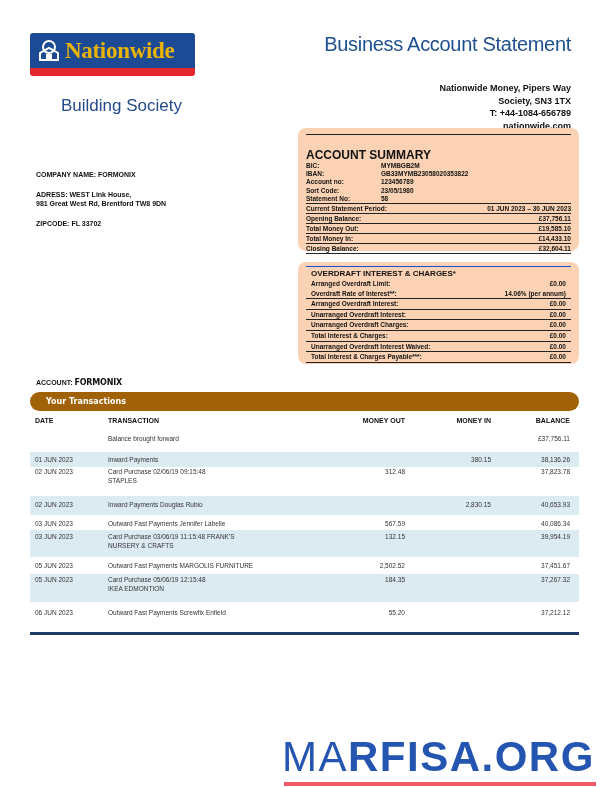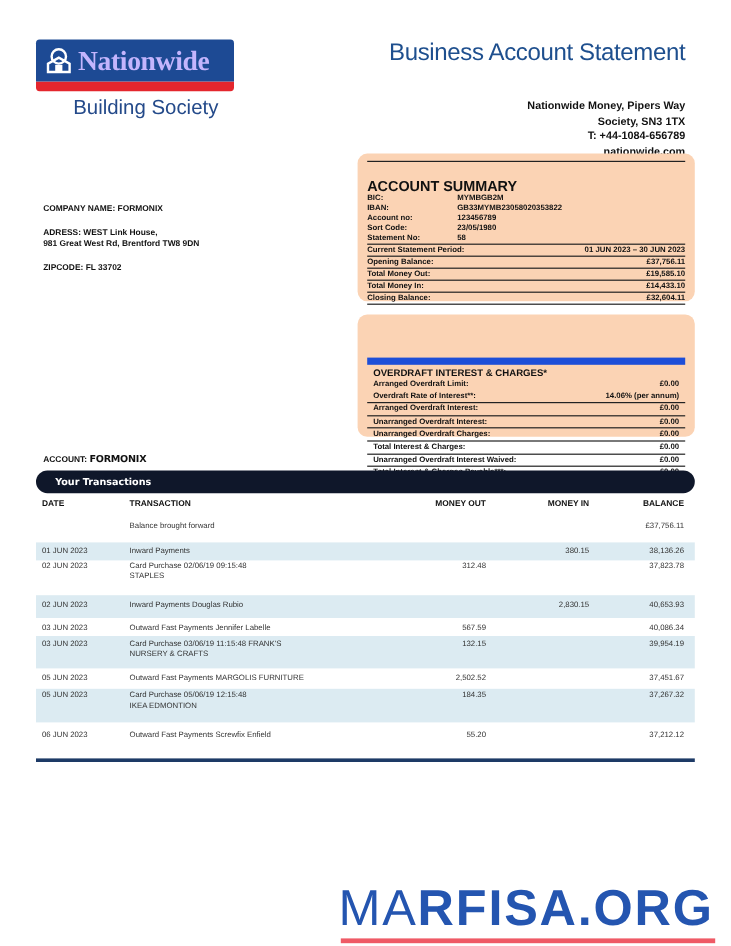--- a/index.html
+++ b/index.html
@@ -3,46 +3,46 @@
 <meta charset="utf-8">
 <style>
   * { box-sizing: border-box; margin: 0; padding: 0; }
   html, body { width: 609px; height: 788px; background: #ffffff; overflow: hidden; }
   body { position: relative; font-family: "Liberation Sans", sans-serif; color: #111; }
 
   .logo { position: absolute; left: 30px; top: 33px; width: 165px; }
   .logo-box { background: #1d4a94; height: 35px; border-radius: 3px 3px 0 0; display: flex; align-items: center; padding-left: 6px; position: relative; }
   .logo-red { background: #e4262d; height: 8px; border-radius: 0 0 3px 3px; }
   .logo-mark { width: 26px; height: 26px; margin-right: 3px; }
-  .logo-name { color: #c4b5fd; font-family: "Liberation Serif", serif; font-weight: bold; font-size: 23px; letter-spacing: -0.3px; }
-  .logo-sub { color: #244a8a; font-size: 17px; text-align: center; margin-top: 4px; padding-left: 18px; }
+  .logo-name { color: #eab308; font-family: "Liberation Serif", serif; font-weight: bold; font-size: 23px; letter-spacing: -0.3px; }
+  .logo-sub { color: #244a8a; font-size: 17px; text-align: center; margin-top: 20px; padding-left: 18px; }
 
   .doc-title { position: absolute; right: 38px; top: 33px; font-size: 20px; color: #1e4f8e; letter-spacing: -0.3px; }
   .bank-address { position: absolute; right: 38px; top: 82px; text-align: right; font-size: 9px; font-weight: bold; line-height: 12.5px; }
 
   .company { position: absolute; left: 36px; top: 170px; font-size: 7px; font-weight: bold; }
   .company p { margin-bottom: 10px; line-height: 9.5px; }
 
   .panel { position: absolute; left: 298px; width: 281px; background: #fbd3b4; border-radius: 8px; padding: 6px 8px 6px 8px; }
   .summary { top: 128px; height: 123px; }
   .overdraft { top: 262px; height: 102px; padding-top: 4px; }
   .panel-title { font-size: 12px; font-weight: bold; border-top: 1px solid #222; padding-top: 14px; line-height: 13px; }
-  .od-title { font-size: 8px; font-weight: bold; border-top: 6px solid #1d4ed8; padding-top: 2px; padding-left: 5px; line-height: 10px; margin-top: 32px; }
+  .od-title { font-size: 8px; font-weight: bold; border-top: 1px solid #1d4ed8; padding-top: 2px; padding-left: 5px; line-height: 10px; }
   .kv { display: flex; font-size: 6.5px; font-weight: bold; line-height: 8.2px; }
   .kv .k { width: 75px; }
   .row { display: flex; justify-content: space-between; font-size: 6.5px; font-weight: bold; line-height: 9px; border-top: 1px solid #222; }
   .row.last { border-bottom: 1px solid #222; }
   .od-row { display: flex; justify-content: space-between; font-size: 6.5px; font-weight: bold; line-height: 9.6px; padding: 0 5px; }
   .od-row.ruled { border-top: 1px solid #222; }
   .od-row.last { border-bottom: 1px solid #222; }
 
   .account-label { position: absolute; left: 36px; top: 378px; font-size: 7px; font-weight: bold; }
   .account-label .v { font-family: "DejaVu Sans", sans-serif; font-weight: 900; font-size: 8px; letter-spacing: -0.2px; margin-top: 32px; }
 
-  .tx-bar { position: absolute; left: 30px; top: 392px; width: 549px; height: 19px; background: #0f172a; border-radius: 10px; color: #fff; font-family: "DejaVu Sans", sans-serif; font-weight: bold; font-size: 8px; line-height: 19px; padding-left: 16px; }
+  .tx-bar { position: absolute; left: 30px; top: 392px; width: 549px; height: 19px; background: #a16207; border-radius: 10px; color: #fff; font-family: "DejaVu Sans", sans-serif; font-weight: bold; font-size: 8px; line-height: 19px; padding-left: 16px; }
 
   .tx-head { position: absolute; left: 30px; top: 416px; width: 549px; height: 12px; font-size: 7px; font-weight: bold; }
   .tx-table { position: absolute; left: 30px; top: 431px; width: 549px; }
   .tx-row { position: relative; font-size: 6.5px; color: #333; }
   .tx-row.shade { background: #dcebf2; }
   .c { position: absolute; top: 4px; line-height: 8.5px; }
   .c-date { left: 5px; }
   .c-desc { left: 78px; width: 200px; }
   .c-out { right: 174px; text-align: right; }
   .c-in { right: 88px; text-align: right; }

